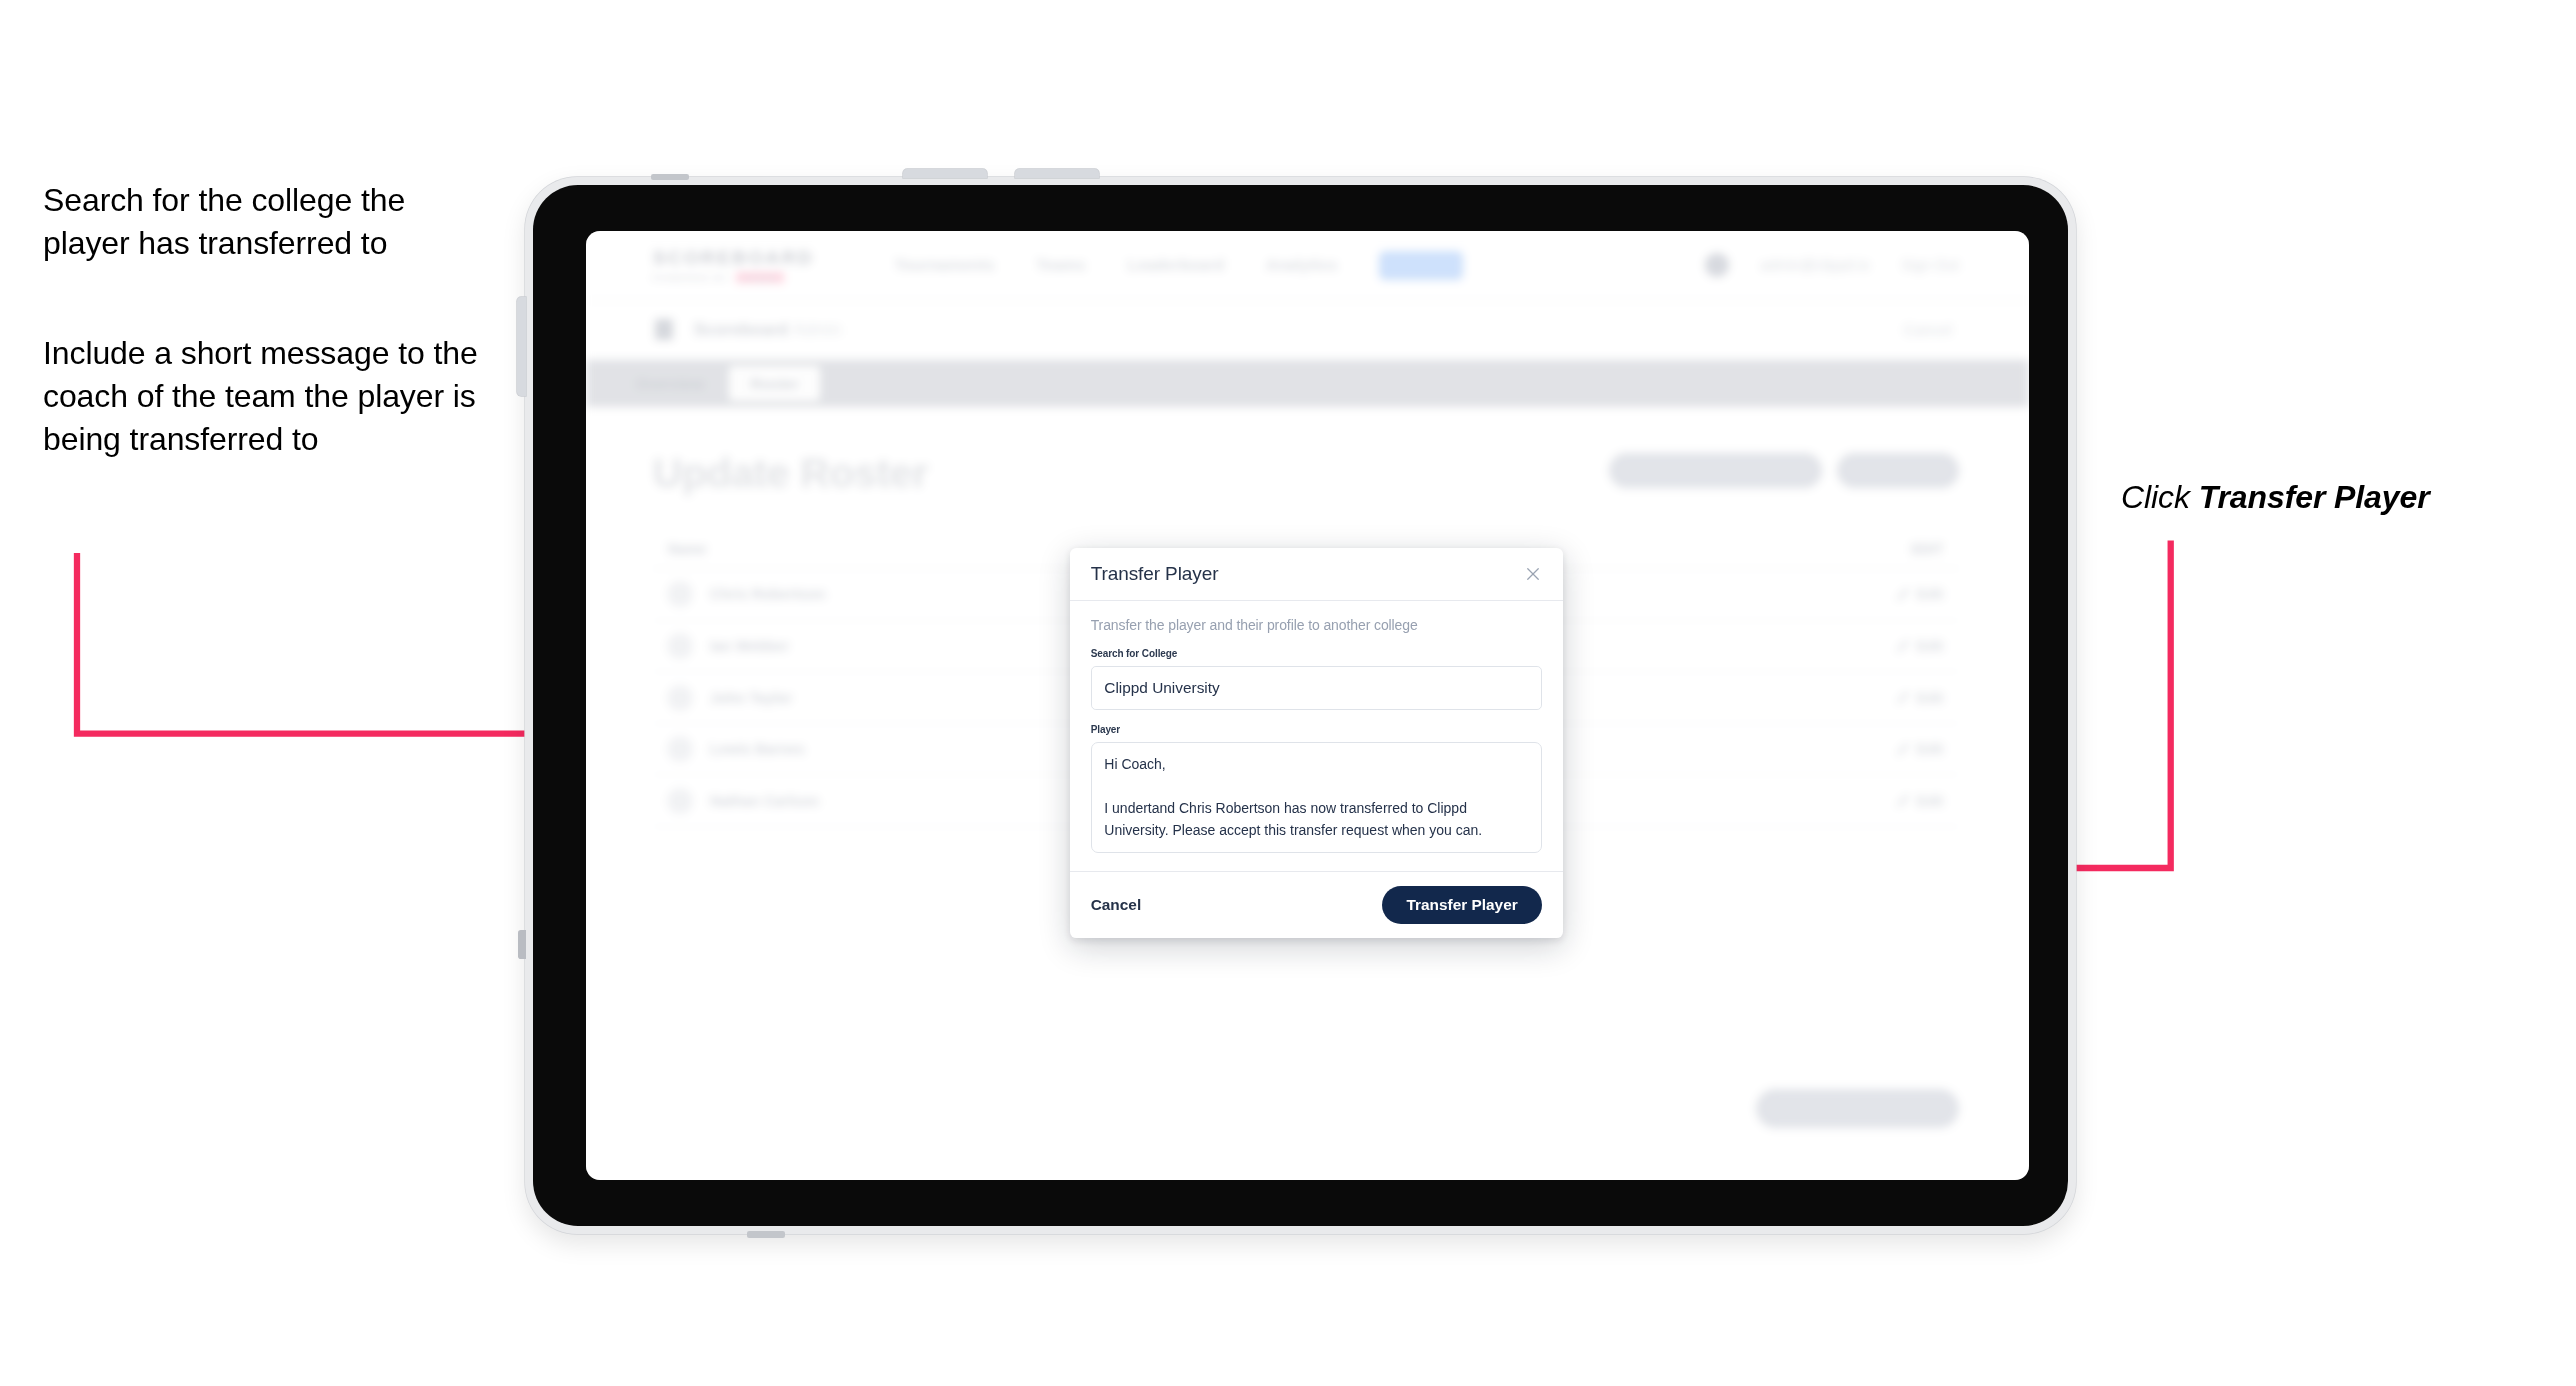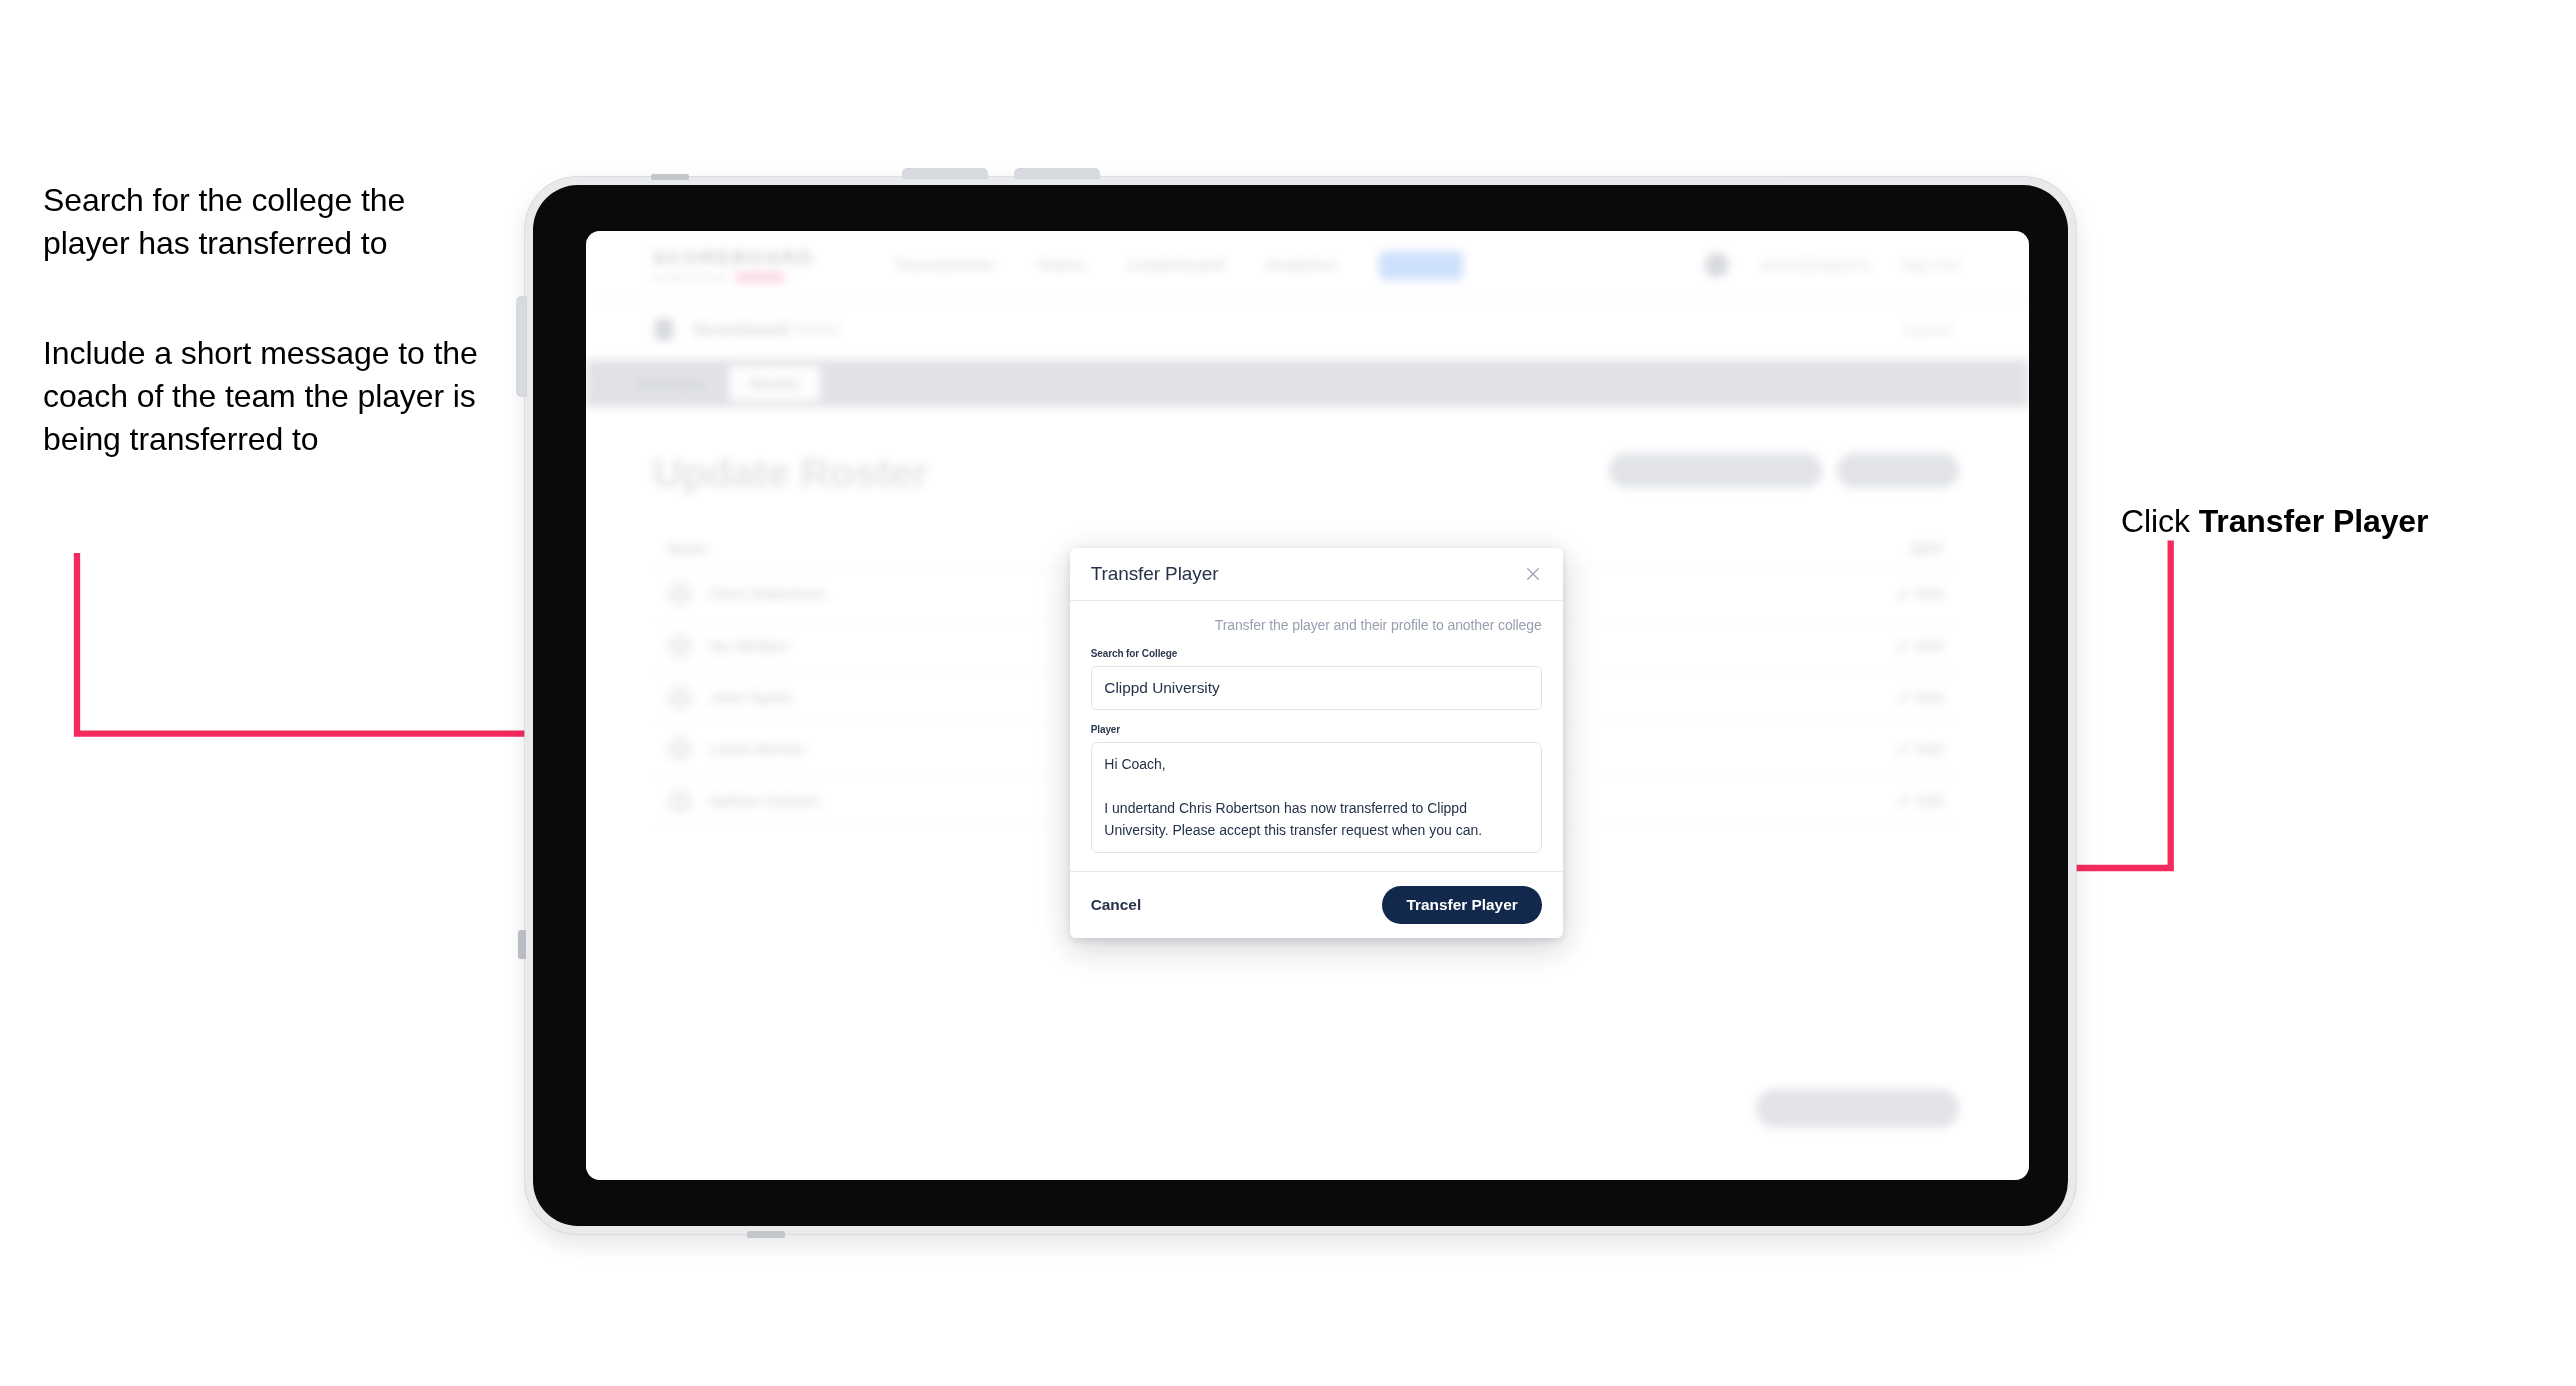--- a/index.html
+++ b/index.html
@@ -16,21 +16,21 @@
     position: absolute;
     color: #000;
     font-size: 32px;
     line-height: 1.34;
     font-weight: 400;
     letter-spacing: -0.1px;
   }
   .anno b { font-weight: 700; }
   #anno-left-1 { left: 43px; top: 179px; width: 448px; }
   #anno-left-2 { left: 43px; top: 332px; width: 448px; }
-  #anno-right  { left: 2121px; top: 500px; width: 434px; white-space: nowrap; }
+  #anno-right  { left: 2121px; top: 476px; width: 434px; white-space: nowrap; font-style: italic; }
 
   
   #arrows { position: absolute; left: 0; top: 0; width: 2576px; height: 1386px; pointer-events: none; }
 
   
   #tablet {
     position: absolute;
     left: 525px; top: 177px;
     width: 1551px; height: 1057px;
     background: #e9eaec;
@@ -140,21 +140,21 @@
     padding: 15.4px 19.6px 15.4px 21px;
     border-bottom: 0.7px solid #e7e9ee;
   }
   #modal-title { font-size: 19px; color: #253249; font-weight: 400; letter-spacing: -0.1px; }
   #modal-close {
     margin-left: auto; width: 21px; height: 21px;
     display: flex; align-items: center; justify-content: center;
     cursor: pointer;
   }
   #modal-body { padding: 15.4px 21px 18px 21px; }
-  #modal-desc { font-size: 14px; color: #97a0b0; margin-bottom: 15.4px; letter-spacing: -0.1px; text-align: right; }
+  #modal-desc { font-size: 14px; color: #97a0b0; margin-bottom: 15.4px; letter-spacing: -0.1px; }
   .field-label { font-size: 10px; color: #2c394f; font-weight: 700; margin-bottom: 7px; letter-spacing: -0.1px; }
   .text-input {
     width: 100%;
     border: 0.7px solid #dfe3e9;
     border-radius: 4.9px;
     padding: 12px 12.6px;
     font-size: 15.4px;
     color: #25324a;
     background: #fff;
     font-family: Liberation Sans, sans-serif;

